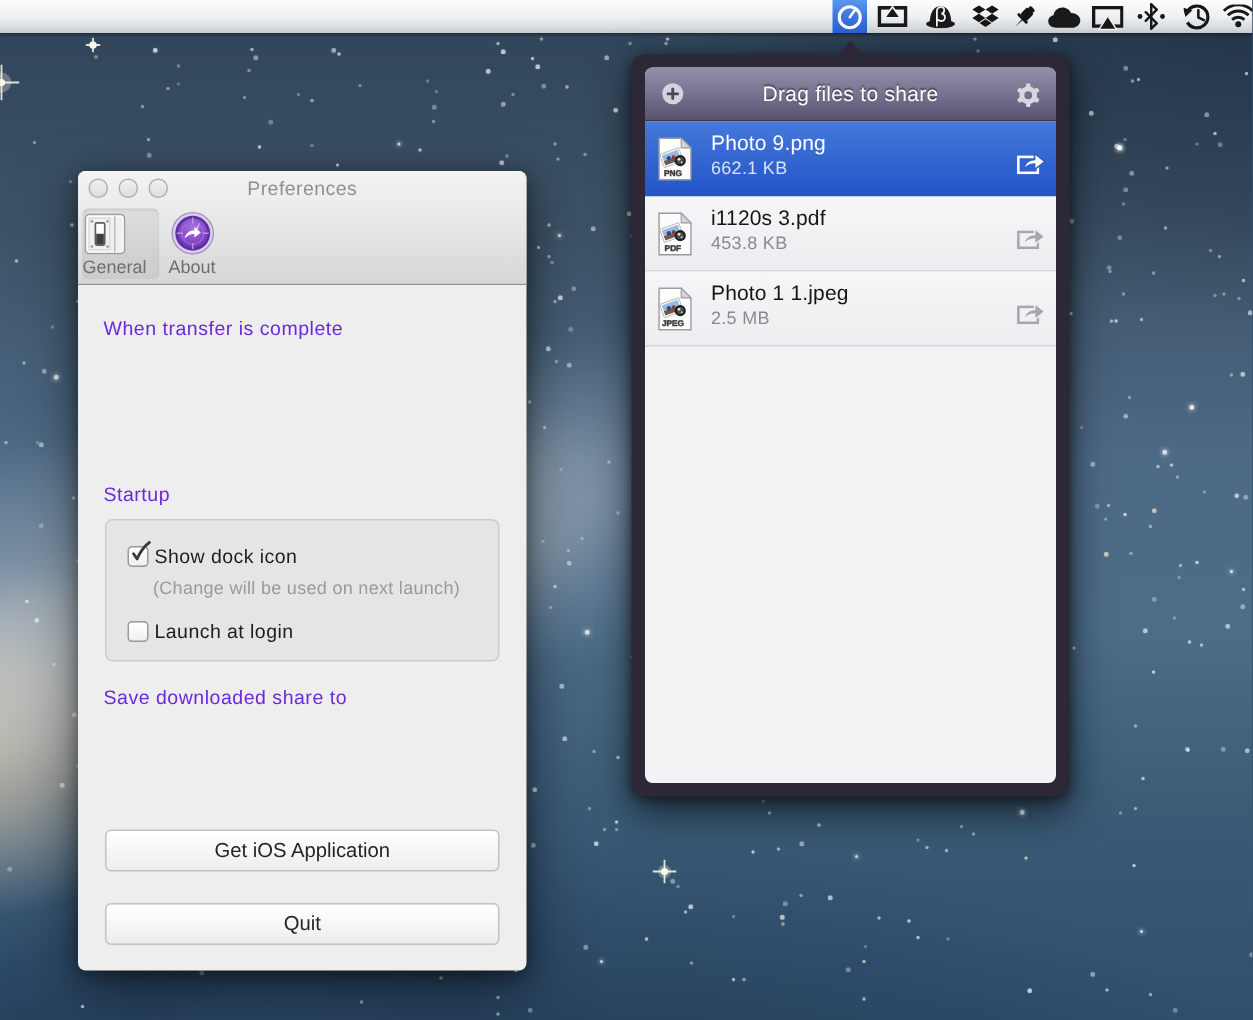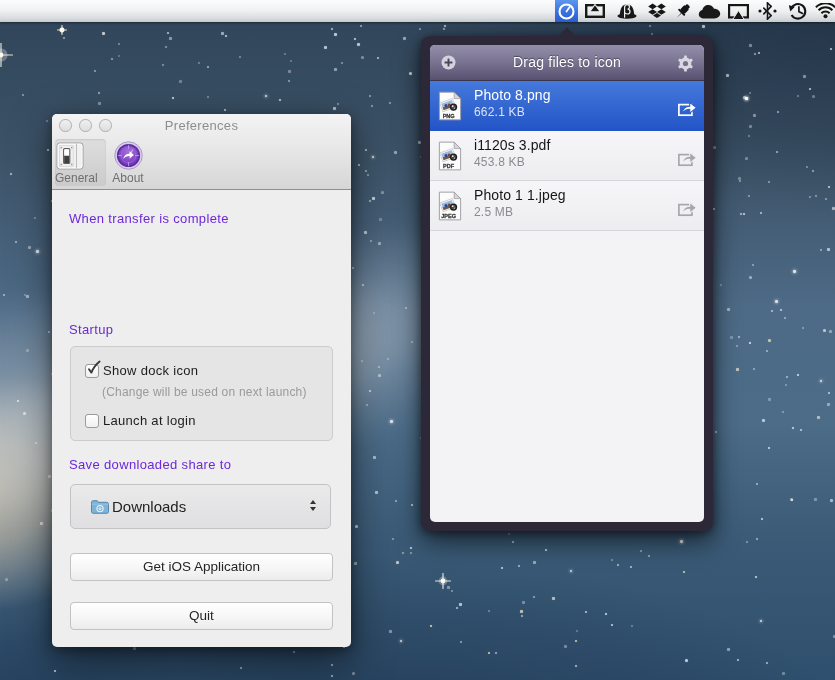--- a/index.html
+++ b/index.html
@@ -713,47 +713,34 @@
         <svg width="16" height="17" viewBox="0 0 16 17" style="position:absolute;left:0px;top:-4.5px;">
           <path d="M3 9.2 L5.4 12.6 C7.4 7.8 10 4.4 13.6 1.6" fill="none" stroke="#3a3a3a" stroke-width="1.9" stroke-linecap="round" stroke-linejoin="round"></path>
         </svg>
       </div>
       <div class="cbl" style="left:32px;top:16.5px;">Show dock icon</div>
     <div class="note" style="left:31px;top:38px;">(Change will be used on next launch)</div>
     <div class="cb" style="left:13.5px;top:67px;"></div>
       <div class="cbl" style="left:32px;top:66.5px;">Launch at login</div>
   </div>
   <div class="plabel" style="top:343px;">Save downloaded share to</div>
-  <div id="dl">
-      <svg width="18" height="14" viewBox="0 0 18 14" style="position:absolute;left:20px;top:15px;">
-<path d="M0.5 2.5 C0.5 1.4 1.2 0.7 2.2 0.7 L6.2 0.7 L7.6 2.3 L15.8 2.3 C16.8 2.3 17.5 3 17.5 4 L17.5 11.5 C17.5 12.6 16.8 13.3 15.8 13.3 L2.2 13.3 C1.2 13.3 0.5 12.6 0.5 11.5 Z" fill="#7db3d8" stroke="#4a7fa8" stroke-width="0.9"></path>
-<path d="M0.5 4.2 L17.5 4.2" stroke="#9cc8e4" stroke-width="0.8"></path>
-<circle cx="9" cy="8.6" r="3.1" fill="none" stroke="#eef6fb" stroke-width="1.1"></circle>
-<path d="M9 6.8 L9 9.6 M7.7 8.4 L9 9.9 L10.3 8.4" stroke="#eef6fb" stroke-width="1" fill="none"></path>
-</svg>
-      <span class="dt">Downloads</span>
-      <div class="updn" style="right:14px;top:15px;">
-        <div class="u"></div>
-        <div class="d"></div>
-      </div>
-    </div>
   <div class="btn" style="top:438.5px;">Get iOS Application</div>
   <div class="btn" style="top:487.5px;">Quit</div>
 </div>
 
 <div id="pop">
   <div id="poparrow"></div>
   <div id="popin">
     <div id="pophead">
         <svg width="15" height="15" viewBox="0 0 15 15" style="position:absolute;left:11px;top:10px;">
 <circle cx="7.5" cy="7.5" r="7" fill="#d4d2dc"></circle>
 <rect x="3.5" y="6.6" width="8" height="1.9" rx="0.5" fill="#4a4660"></rect>
 <rect x="6.55" y="3.5" width="1.9" height="8" rx="0.5" fill="#4a4660"></rect>
 </svg>
-        <div class="title">Drag files to icon</div>
+        <div class="title">Drag files to share</div>
         <svg width="17" height="17" viewBox="0 0 17 17" style="position:absolute;right:10px;top:9.5px;">
 <g fill="#d8d6e0">
 <path fill-rule="evenodd" d="M7.3 0.6 L9.7 0.6 L10.1 2.8 A 6 6 0 0 1 12.5 4.2 L14.7 3.5 L15.9 5.6 L14.2 7.1 A 6 6 0 0 1 14.2 9.9 L15.9 11.4 L14.7 13.5 L12.5 12.8 A 6 6 0 0 1 10.1 14.2 L9.7 16.4 L7.3 16.4 L6.9 14.2 A 6 6 0 0 1 4.5 12.8 L2.3 13.5 L1.1 11.4 L2.8 9.9 A 6 6 0 0 1 2.8 7.1 L1.1 5.6 L2.3 3.5 L4.5 4.2 A 6 6 0 0 1 6.9 2.8 Z M8.5 5.9 A 2.6 2.6 0 1 0 8.5 11.1 A 2.6 2.6 0 1 0 8.5 5.9 Z"></path>
 </g>
 </svg>
       </div>
     <div class="row" style="top:36px;background:linear-gradient(180deg,#4679dc,#2254c6);">
       <svg width="24" height="30" viewBox="0 0 26 32" class="ficon">
 <path d="M1.5 1 H17.5 L24.5 8 V31 H1.5 Z" fill="#fcfcfd" stroke="#9a9aa2" stroke-width="1"></path>
 <path d="M17.5 1 L17.5 8 L24.5 8 Z" fill="#d4d4d9" stroke="#9a9aa2" stroke-width="0.8"></path>
@@ -763,21 +750,21 @@
 <rect x="4.4" y="15.6" width="12.1" height="3.2" fill="#6e5c48"></rect>
 <circle cx="8.5" cy="14.8" r="1.6" fill="#3c3f88"></circle>
 <circle cx="12" cy="15.2" r="1.4" fill="#883c3c"></circle>
 </g>
 <circle cx="16.8" cy="17.2" r="4" fill="#1e1e1e"></circle>
 <circle cx="16.8" cy="17.2" r="2.6" fill="#4a4a4a"></circle>
 <circle cx="15.9" cy="16.2" r="1" fill="#e8e8e8"></circle>
 <circle cx="17.8" cy="18.4" r="0.7" fill="#cfcfcf"></circle>
 <text x="11.5" y="28.6" font-size="6" font-weight="bold" fill="#3a3a3a" stroke="#3a3a3a" stroke-width="0.35" text-anchor="middle" font-family="Liberation Sans">PNG</text>
 </svg>
-      <div class="nm" style="color:#fff;">Photo 8.png</div>
+      <div class="nm" style="color:#fff;">Photo 9.png</div>
         <div class="sz" style="color:rgba(255,255,255,0.82);">662.1 KB</div>
       <svg width="20" height="21" viewBox="0 0 20 21" class="shic" style="opacity:1">
 <rect x="0.9" y="6.6" width="13" height="10.6" fill="none" stroke="#ffffff" stroke-width="1.7"></rect>
 <path d="M4.2 15.6 C4.8 10.6 7.9 8.4 11.7 8.3 L11.7 4.3 L18.6 9.7 L11.7 15.1 L11.7 11.4 C8.6 11.4 6.2 12.7 4.2 15.6 Z" fill="#ffffff" stroke="#2e60cf" stroke-width="1.1"></path>
 </svg>
     </div>
     <div class="row" style="top:86px;background:linear-gradient(180deg,#f6f6f8,#ededf0);border-bottom:1px solid #d5d5da;box-sizing:border-box;">
       <svg width="24" height="30" viewBox="0 0 26 32" class="ficon">
 <path d="M1.5 1 H17.5 L24.5 8 V31 H1.5 Z" fill="#fcfcfd" stroke="#9a9aa2" stroke-width="1"></path>
 <path d="M17.5 1 L17.5 8 L24.5 8 Z" fill="#d4d4d9" stroke="#9a9aa2" stroke-width="0.8"></path>

